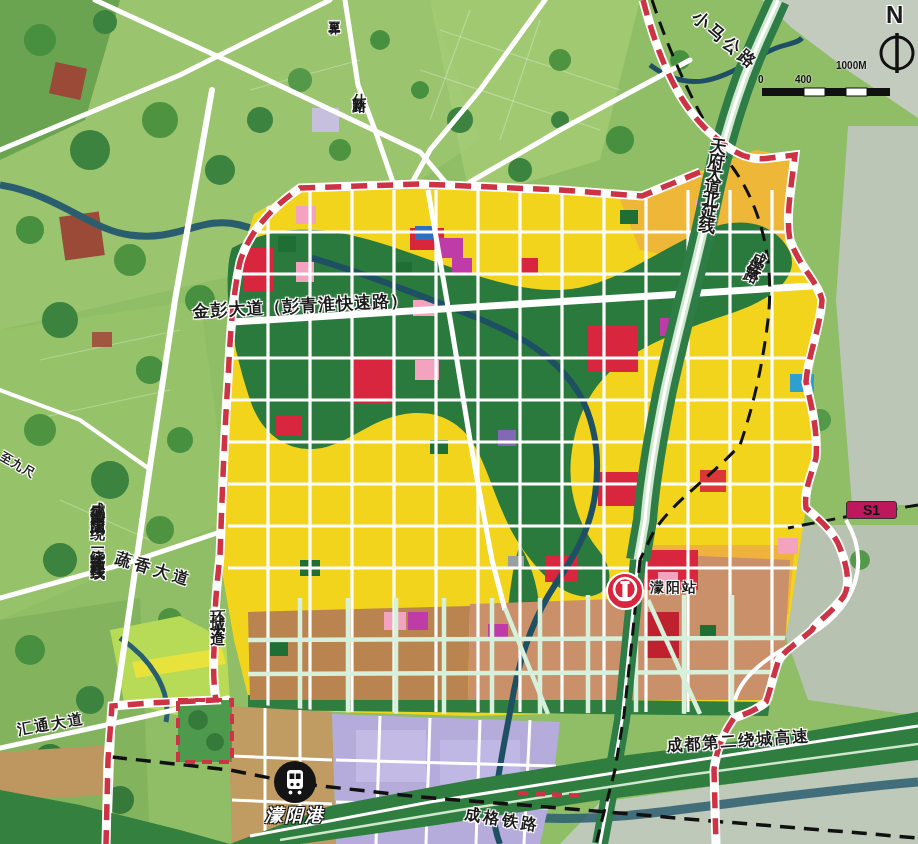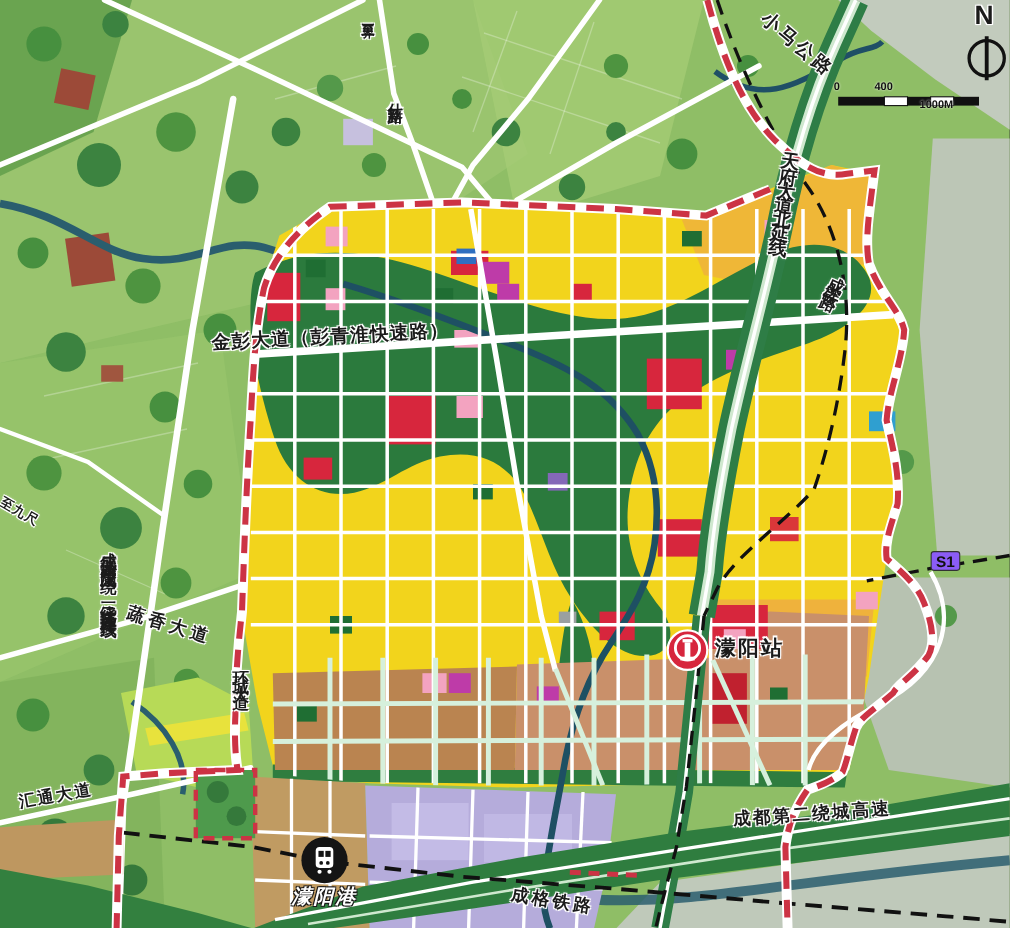--- a/index.html
+++ b/index.html
@@ -5,22 +5,22 @@
   html,body{margin:0;padding:0;background:#222;}
   .map-wrap{position:relative;width:918px;height:844px;overflow:hidden;
     font-family:"Liberation Sans","DejaVu Sans",sans-serif;}
   .map-wrap svg{position:absolute;left:0;top:0;}
   .lbl{position:absolute;color:#1b1b1b;font-weight:bold;white-space:nowrap;
     transform-origin:left top;line-height:1.05;
     text-shadow:-1px -1px 0 #fff,1px -1px 0 #fff,-1px 1px 0 #fff,1px 1px 0 #fff,0 0 3px #fff;}
   .lbl.vert{writing-mode:vertical-rl;text-orientation:upright;}
   .lbl.white{color:#fff;
     text-shadow:-1px -1px 0 #1a1a1a,1px -1px 0 #1a1a1a,-1px 1px 0 #1a1a1a,1px 1px 0 #1a1a1a;font-style:italic;}
-  .badge{position:absolute;background:#8b5cf6;color:#111;font-weight:bold;
-    padding:0 4px;border-radius:3px;border:1px solid #333;font-size:14px;}
+  .badge{position:absolute;background:#be185d;color:#111;font-weight:bold;
+    padding:0 16px;border-radius:3px;border:1px solid #333;font-size:14px;}
   .scale-num{position:absolute;font-size:10px;font-weight:bold;color:#111;
     text-shadow:0 0 2px #fff;}
 </style>
 </head>
 <body>
 
 <div class="map-wrap">
 <svg width="918" height="844" viewBox="0 0 918 844">
   <defs>
     <clipPath id="areaClip">
@@ -323,19 +323,19 @@
 <div class="lbl vert" style="left:328px;top:12px;font-size:12px;letter-spacing:1px;">至三界</div>
 <div class="lbl" style="left:4px;top:450px;font-size:12px;letter-spacing:1px;transform:rotate(30deg);">至九尺</div>
 <div class="lbl" style="left:192px;top:303px;font-size:17px;letter-spacing:1px;transform:rotate(-3deg);">金彭大道（彭青淮快速路）</div>
 <div class="lbl vert" style="left:90px;top:490px;font-size:15px;letter-spacing:3px;">成德高速（濛阳二绕、三绕高速连接线）</div>
 <div class="lbl" style="left:118px;top:550px;font-size:16px;letter-spacing:4px;transform:rotate(17deg);">蔬香大道</div>
 <div class="lbl vert" style="left:210px;top:598px;font-size:15px;letter-spacing:7px;">环城大道</div>
 <div class="lbl" style="left:16px;top:722px;font-size:15px;letter-spacing:2px;transform:rotate(-10deg);">汇通大道</div>
 <div class="lbl" style="left:666px;top:738px;font-size:16px;letter-spacing:2px;transform:rotate(-4deg);">成都第二绕城高速</div>
 <div class="lbl" style="left:466px;top:806px;font-size:16px;letter-spacing:3px;transform:rotate(9deg);">成格铁路</div>
 <div class="badge" style="left:846px;top:501px;">S1</div>
-<div class="lbl" style="left:650px;top:580px;font-size:19px;letter-spacing:2px;">濛阳站</div>
+<div class="lbl" style="left:650px;top:580px;font-size:14px;letter-spacing:2px;">濛阳站</div>
 <div class="lbl white" style="left:265px;top:806px;font-size:18px;letter-spacing:2px;">濛阳港</div>
 <div class="lbl" style="left:886px;top:2px;font-size:24px;">N</div>
 <div class="scale-num" style="left:758px;top:74px;">0</div>
 <div class="scale-num" style="left:795px;top:74px;">400</div>
-<div class="scale-num" style="left:836px;top:90px;">1000M</div>
+<div class="scale-num" style="left:836px;top:60px;">1000M</div>
 </div>
 
 </body></html>

